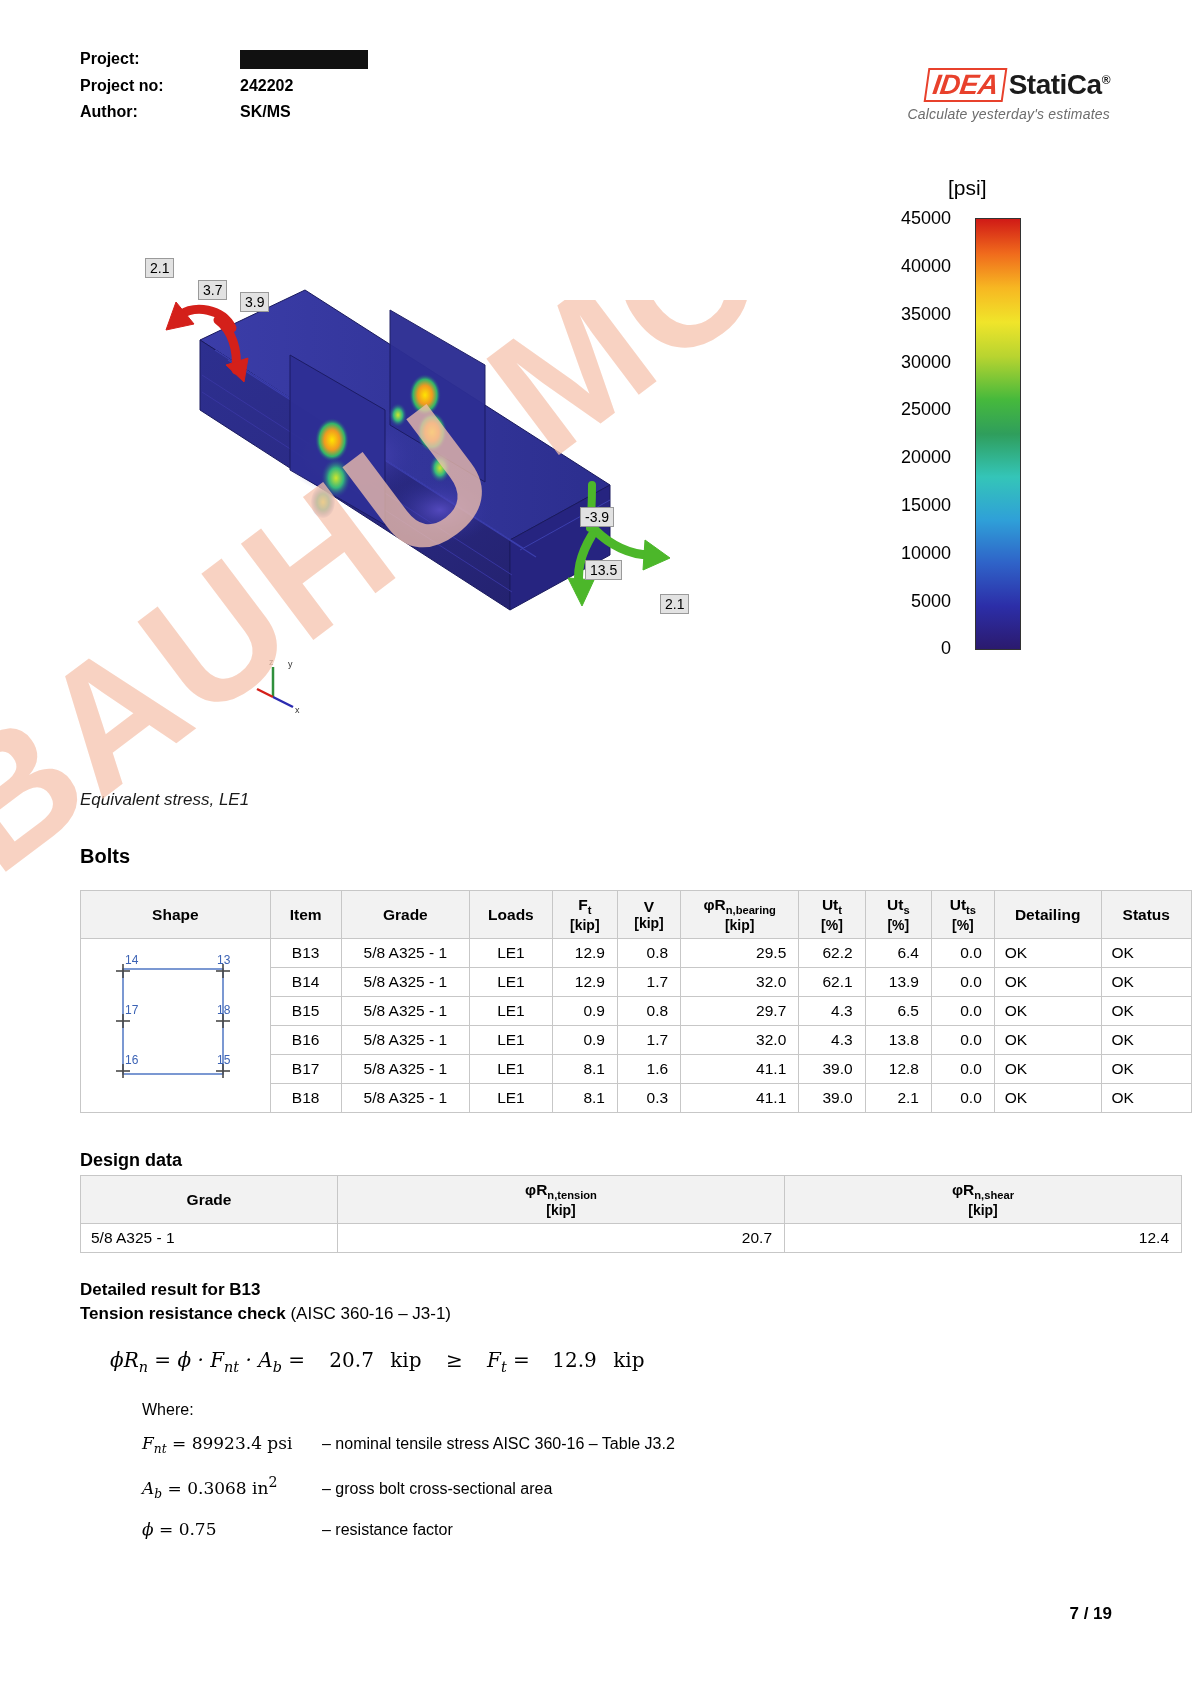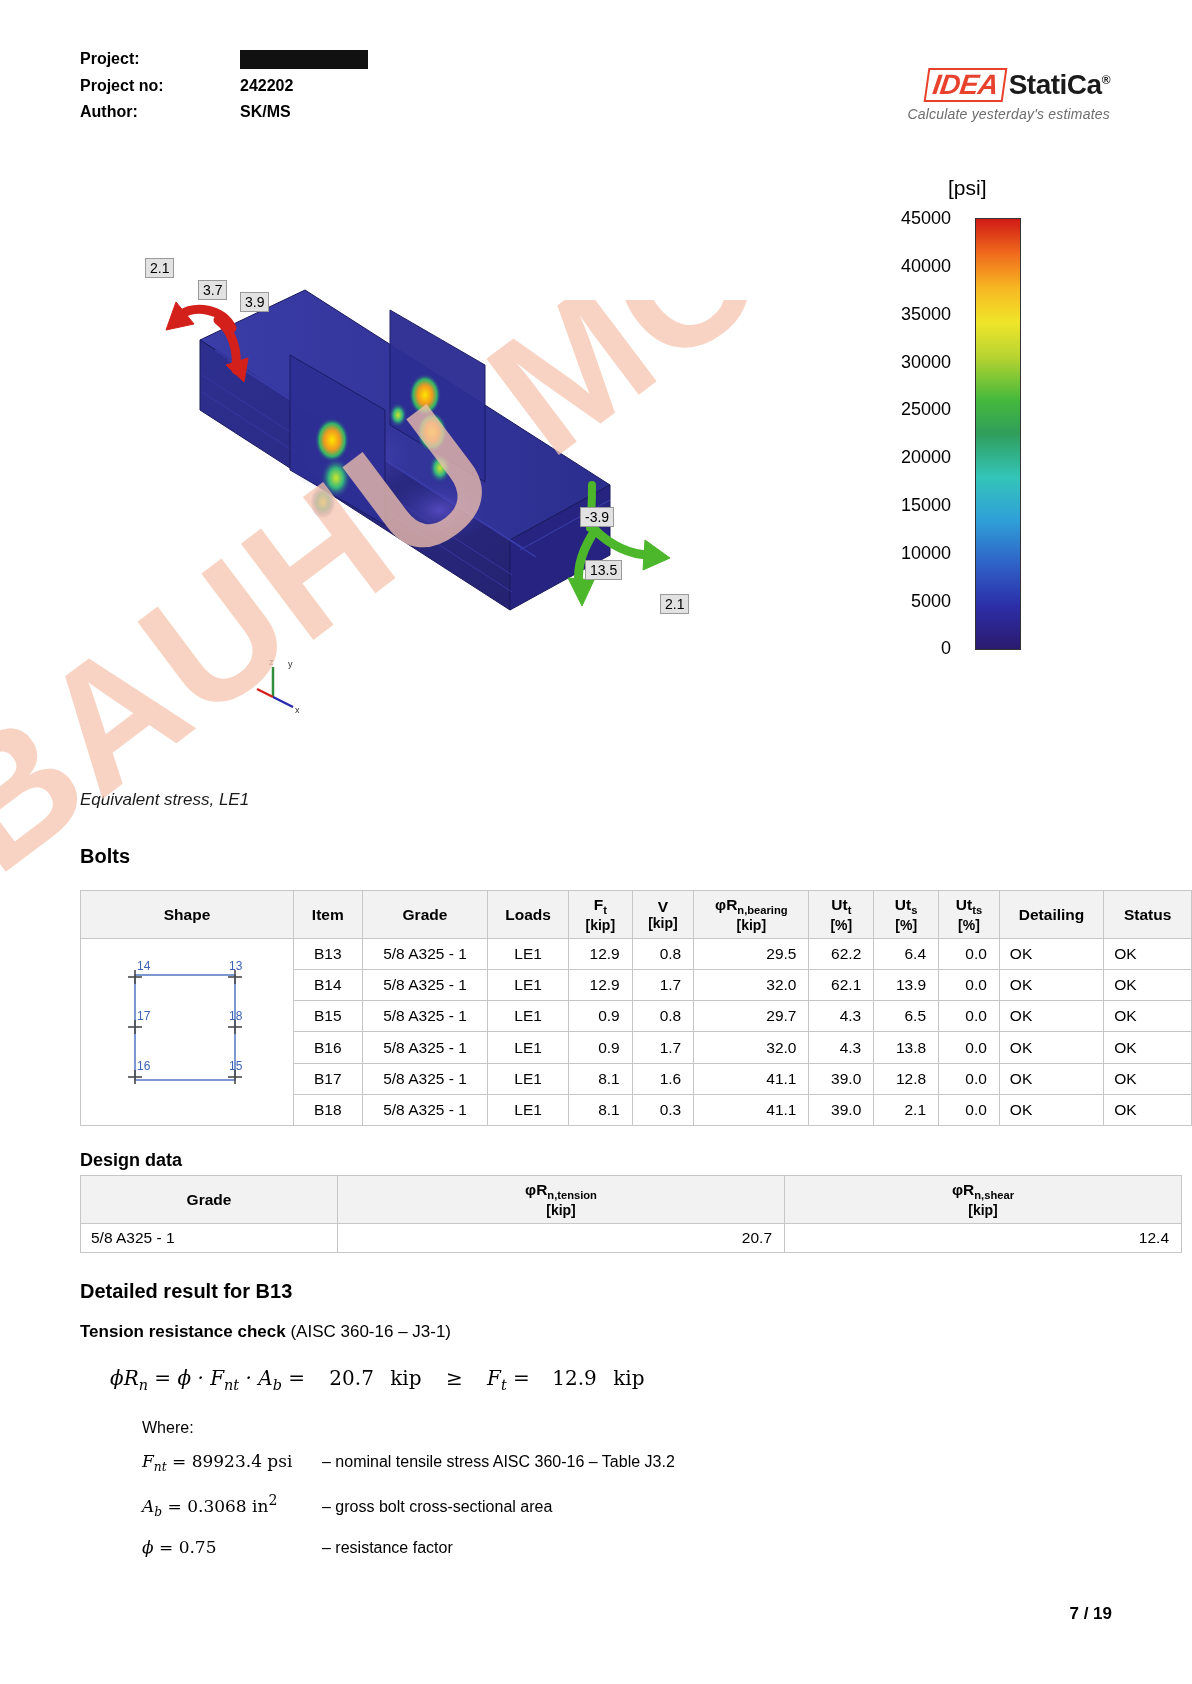--- a/index.html
+++ b/index.html
@@ -225,21 +225,21 @@
   .bolts-table {
     position: absolute;
     left: 80px;
     top: 890px;
   }
   .shape-cell {
     width: 180px;
     height: 150px;
     vertical-align: middle;
     position: relative;
-    padding: 16px !important;
+    padding: 0 !important;
     border-top: none !important;
   }
   .num-r { text-align: right !important; padding-right: 12px !important;}
   .txt-l { text-align: left !important; padding-left: 10px !important;}
 
   .design-title {
     position: absolute;
     left: 80px;
     top: 1150px;
     font-weight: bold;
@@ -253,22 +253,22 @@
 
   
   .detail-block {
     position: absolute;
     left: 80px;
     top: 1280px;
     width: 1030px;
   }
   .detail-title {
     font-weight: bold;
-    font-size: 20px;
-    margin-bottom: 19px;
+    font-size: 17px;
+    margin-bottom: 4px;
   }
   .detail-sub {
     font-size: 17px;
     margin-bottom: 24px;
   }
   .detail-sub b { font-weight: bold; }
 
   .formula {
     font-family: "DejaVu Serif", serif;
     font-size: 20px;

